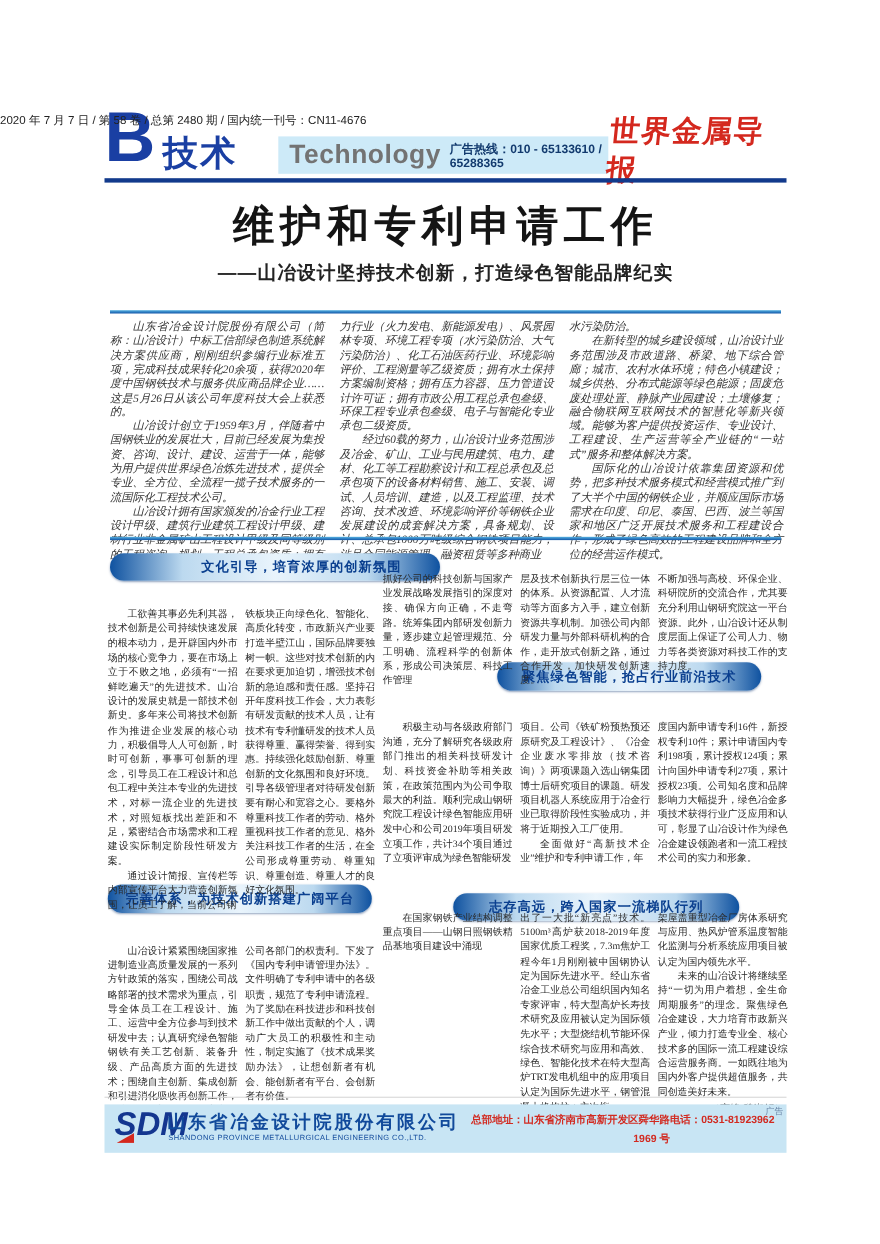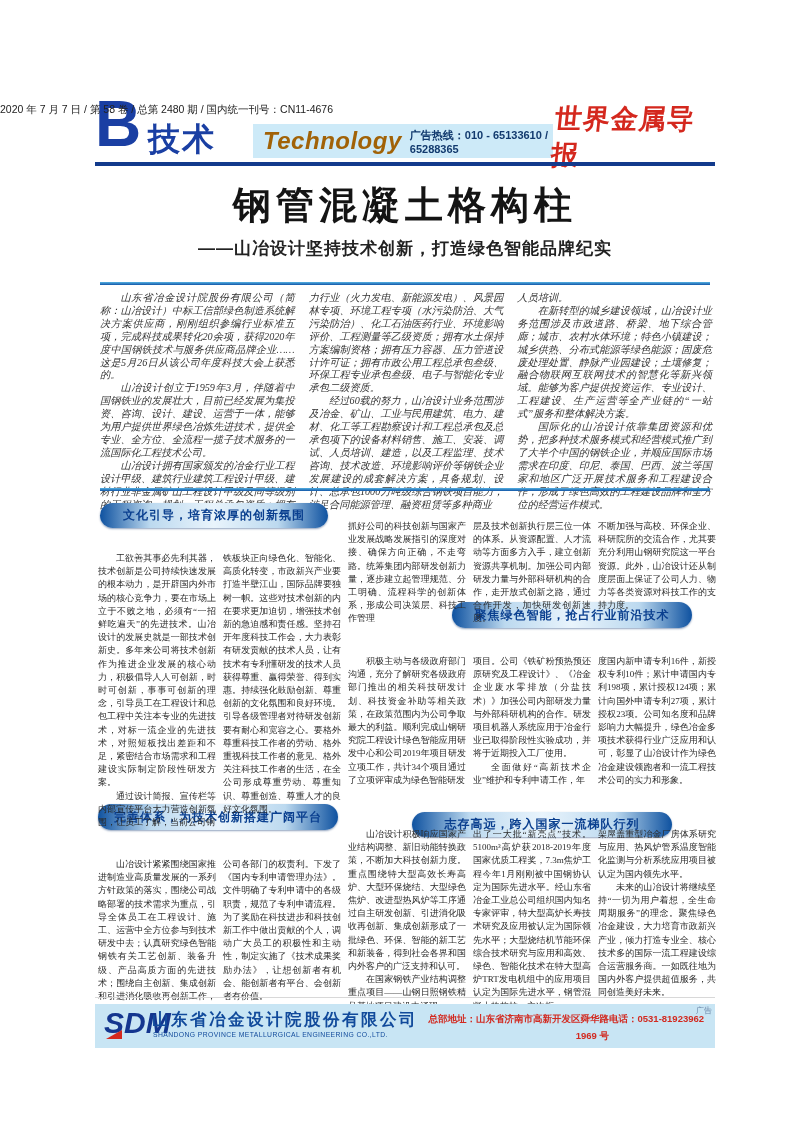--- a/index.html
+++ b/index.html
@@ -11,21 +11,21 @@
   
   .sec-letter{left:95px;top:92px;font-family:"Liberation Sans",sans-serif;
               font-size:64px;font-weight:900;color:#1a3fa3;line-height:1;}
   .sec-cn{left:148px;top:118px;font-family:"Liberation Sans",sans-serif;
           font-size:32px;font-weight:900;color:#1a3fa3;letter-spacing:2px;}
   .issue-line{left:0;top:103px;width:715px;text-align:left;font-size:10.5px;color:#222;
               font-family:"Liberation Sans",sans-serif;}
   .tech-band{left:253px;top:124px;width:300px;height:34px;background:#cdeaf8;
              display:flex;align-items:center;padding-left:10px;box-sizing:border-box;}
   .tech-en{font-family:"Liberation Sans",sans-serif;font-size:24px;font-weight:bold;
-           font-style:italic;color:#a16207;letter-spacing:.5px;margin-right:8px;text-align:right;}
+           color:#737373;letter-spacing:.5px;margin-right:8px;text-align:right;}
   .hotline{font-family:"Liberation Sans",sans-serif;font-size:11px;font-weight:bold;color:#123a6e;}
   .masthead{left:553px;top:116px;width:162px;height:42px;display:flex;align-items:center;justify-content:center;
             font-size:27px;font-weight:900;color:#d4281e;letter-spacing:1px;
             transform:skewX(-6deg);font-family:"DejaVu Serif",serif;}
   .head-rule{left:95px;top:162px;width:620px;height:4px;background:#123a8c;}
 
   
   .headline{left:95px;top:180px;width:620px;text-align:center;font-size:38px;font-weight:900;
             color:#141414;letter-spacing:5px;}
   .subhead{left:95px;top:237px;width:620px;text-align:center;font-size:17px;font-weight:bold;
@@ -78,43 +78,43 @@
   <div class="abs sec-letter">B</div>
   <div class="abs sec-cn">技术</div>
   <div class="abs issue-line">2020 年 7 月 7 日 / 第 58 卷 / 总第 2480 期 / 国内统一刊号：CN11-4676</div>
   <div class="abs tech-band">
     <span class="tech-en">Technology</span>
     <span class="hotline">广告热线：010 - 65133610 / 65288365</span>
   </div>
   <div class="abs masthead">世界金属导报</div>
   <div class="abs head-rule"></div>
 
-  <div class="abs headline">钢管混凝土格构柱</div>
+  <div class="abs headline">维护和专利申请工作</div>
   <div class="abs subhead">——山冶设计坚持技术创新，打造绿色智能品牌纪实</div>
 
   <div class="abs rule-blue" style="top:282px;"></div>
   <div class="abs intro">
     <div class="icol">
         <p>山东省冶金设计院股份有限公司（简称：山冶设计）中标工信部绿色制造系统解决方案供应商，刚刚组织参编行业标准五项，完成科技成果转化20余项，获得2020年度中国钢铁技术与服务供应商品牌企业……这是5月26日从该公司年度科技大会上获悉的。</p>
         <p>山冶设计创立于1959年3月，伴随着中国钢铁业的发展壮大，目前已经发展为集投资、咨询、设计、建设、运营于一体，能够为用户提供世界绿色冶炼先进技术，提供全专业、全方位、全流程一揽子技术服务的一流国际化工程技术公司。</p>
         <p>山冶设计拥有国家颁发的冶金行业工程设计甲级、建筑行业建筑工程设计甲级、建材行业非金属矿山工程设计甲级及同等级别的工程咨询、规划、工程总承包资质；拥有市政行业、电</p>
       </div>
     <div class="icol">
         <p class="cont">力行业（火力发电、新能源发电）、风景园林专项、环境工程专项（水污染防治、大气污染防治）、化工石油医药行业、环境影响评价、工程测量等乙级资质；拥有水土保持方案编制资格；拥有压力容器、压力管道设计许可证；拥有市政公用工程总承包叁级、环保工程专业承包叁级、电子与智能化专业承包二级资质。</p>
         <p>经过60载的努力，山冶设计业务范围涉及冶金、矿山、工业与民用建筑、电力、建材、化工等工程勘察设计和工程总承包及总承包项下的设备材料销售、施工、安装、调试、人员培训、建造，以及工程监理、技术咨询、技术改造、环境影响评价等钢铁企业发展建设的成套解决方案，具备规划、设计、总承包1000万吨级综合钢铁项目能力，涉足合同能源管理、融资租赁等多种商业</p>
       </div>
     <div class="icol">
-        <p class="cont">人员培训。</p>
+        <p class="cont">水污染防治。</p>
         <p>在新转型的城乡建设领域，山冶设计业务范围涉及市政道路、桥梁、地下综合管廊；城市、农村水体环境；特色小镇建设；城乡供热、分布式能源等绿色能源；固废危废处理处置、静脉产业园建设；土壤修复；融合物联网互联网技术的智慧化等新兴领域。能够为客户提供投资运作、专业设计、工程建设、生产运营等全产业链的“一站式”服务和整体解决方案。</p>
         <p>国际化的山冶设计依靠集团资源和优势，把多种技术服务模式和经营模式推广到了大半个中国的钢铁企业，并顺应国际市场需求在印度、印尼、泰国、巴西、波兰等国家和地区广泛开展技术服务和工程建设合作，形成了绿色高效的工程建设品牌和全方位的经营运作模式。</p>
       </div>
   </div>
   <div class="abs rule-blue" style="top:488px;"></div>
 
-  <div class="abs pill" style="left:100px;top:503px;width:228px;height:25px;">文化引导，培育浓厚的创新氛围</div>
+  <div class="abs pill" style="left:100px;top:503px;width:252px;height:25px;padding-left:48px;">文化引导，培育浓厚的创新氛围</div>
   <div class="abs pill" style="left:452px;top:602px;width:240px;height:26px;">聚焦绿色智能，抢占行业前沿技术</div>
   <div class="abs pill" style="left:412px;top:812px;width:260px;height:25px;">志存高远，跨入国家一流梯队行列</div>
   <div class="abs pill" style="left:98px;top:804px;width:240px;height:26px;">完善体系，为技术创新搭建广阔平台</div>
 
   <div class="abs bcol c1" style="top:534px;">
       <p>工欲善其事必先利其器，技术创新是公司持续快速发展的根本动力，是开辟国内外市场的核心竞争力，要在市场上立于不败之地，必须有“一招鲜吃遍天”的先进技术。山冶设计的发展史就是一部技术创新史。多年来公司将技术创新作为推进企业发展的核心动力，积极倡导人人可创新，时时可创新，事事可创新的理念，引导员工在工程设计和总包工程中关注本专业的先进技术，对标一流企业的先进技术，对照短板找出差距和不足，紧密结合市场需求和工程建设实际制定阶段性研发方案。</p>
       <p>通过设计简报、宣传栏等内部宣传平台大力营造创新氛围，让员工了解，当前公司钢</p>
     </div>
   <div class="abs bcol c2" style="top:534px;">
       <p class="cont">铁板块正向绿色化、智能化、高质化转变，市政新兴产业要打造半壁江山，国际品牌要独树一帜。这些对技术创新的内在要求更加迫切，增强技术创新的急迫感和责任感。坚持召开年度科技工作会，大力表彰有研发贡献的技术人员，让有技术有专利懂研发的技术人员获得尊重、赢得荣誉、得到实惠。持续强化鼓励创新、尊重创新的文化氛围和良好环境。引导各级管理者对待研发创新要有耐心和宽容之心。要格外尊重科技工作者的劳动、格外重视科技工作者的意见、格外关注科技工作者的生活，在全公司形成尊重劳动、尊重知识、尊重创造、尊重人才的良好文化氛围。</p>
@@ -127,29 +127,28 @@
       <p class="cont">层及技术创新执行层三位一体的体系。从资源配置、人才流动等方面多方入手，建立创新资源共享机制。加强公司内部研发力量与外部科研机构的合作，走开放式创新之路，通过合作开发，加快研发创新速度。</p>
     </div>
   <div class="abs bcol c5" style="top:502px;">
       <p class="cont">不断加强与高校、环保企业、科研院所的交流合作，尤其要充分利用山钢研究院这一平台资源。此外，山冶设计还从制度层面上保证了公司人力、物力等各类资源对科技工作的支持力度。</p>
     </div>
 
   <div class="abs bcol c3" style="top:637px;">
       <p>积极主动与各级政府部门沟通，充分了解研究各级政府部门推出的相关科技研发计划、科技资金补助等相关政策，在政策范围内为公司争取最大的利益。顺利完成山钢研究院工程设计绿色智能应用研发中心和公司2019年项目研发立项工作，共计34个项目通过了立项评审成为绿色智能研发</p>
     </div>
   <div class="abs bcol c4" style="top:637px;">
-      <p class="cont">项目。公司《铁矿粉预热预还原研究及工程设计》、《冶金企业废水零排放（分盐技术）》加强公司内部研发力量与外部科研机构的合作。研发项目机器人系统应用于冶金行业已取得阶段性实验成功，并将于近期投入工厂使用。</p>
+      <p class="cont">项目。公司《铁矿粉预热预还原研究及工程设计》、《冶金企业废水零排放（技术咨询）》两项课题入选山钢集团博士后研究项目的课题。研发项目机器人系统应用于冶金行业已取得阶段性实验成功，并将于近期投入工厂使用。</p>
       <p>全面做好“高新技术企业”维护和专利申请工作，年</p>
     </div>
   <div class="abs bcol c5" style="top:637px;">
       <p class="cont">度国内新申请专利16件，新授权专利10件；累计申请国内专利198项，累计授权124项；累计向国外申请专利27项，累计授权23项。公司知名度和品牌影响力大幅提升，绿色冶金多项技术获得行业广泛应用和认可，彰显了山冶设计作为绿色冶金建设领跑者和一流工程技术公司的实力和形象。</p>
     </div>
 
   <div class="abs bcol c3" style="top:810px;">
-      <p>山冶设计积极响应国家产业结构调整、新旧动能转换政策，不断加大科技创新力度。重点围绕特大型高效长寿高炉、大型环保烧结、大型绿色焦炉、改进型热风炉等工序通过自主研发创新、引进消化吸收再创新、集成创新形成了一批绿色、环保、智能的新工艺和新装备，得到社会各界和国内外客户的广泛支持和认可。</p>
       <p>在国家钢铁产业结构调整重点项目——山钢日照钢铁精品基地项目建设中涌现</p>
     </div>
   <div class="abs bcol c4" style="top:810px;">
       <p class="cont">出了一大批“新亮点”技术。5100m³高炉获2018-2019年度国家优质工程奖，7.3m焦炉工程今年1月刚刚被中国钢协认定为国际先进水平。经山东省冶金工业总公司组织国内知名专家评审，特大型高炉长寿技术研究及应用被认定为国际领先水平；大型烧结机节能环保综合技术研究与应用和高效、绿色、智能化技术在特大型高炉TRT发电机组中的应用项目认定为国际先进水平，钢管混凝土格构柱＋主次桁</p>
     </div>
   <div class="abs bcol c5" style="top:810px;">
     <div>
         <p class="cont">架屋盖重型冶金厂房体系研究与应用、热风炉管系温度智能化监测与分析系统应用项目被认定为国内领先水平。</p>
         <p>未来的山冶设计将继续坚持“一切为用户着想，全生命周期服务”的理念。聚焦绿色冶金建设，大力培育市政新兴产业，倾力打造专业全、核心技术多的国际一流工程建设综合运营服务商。一如既往地为国内外客户提供超值服务，共同创造美好未来。</p>
       </div>

